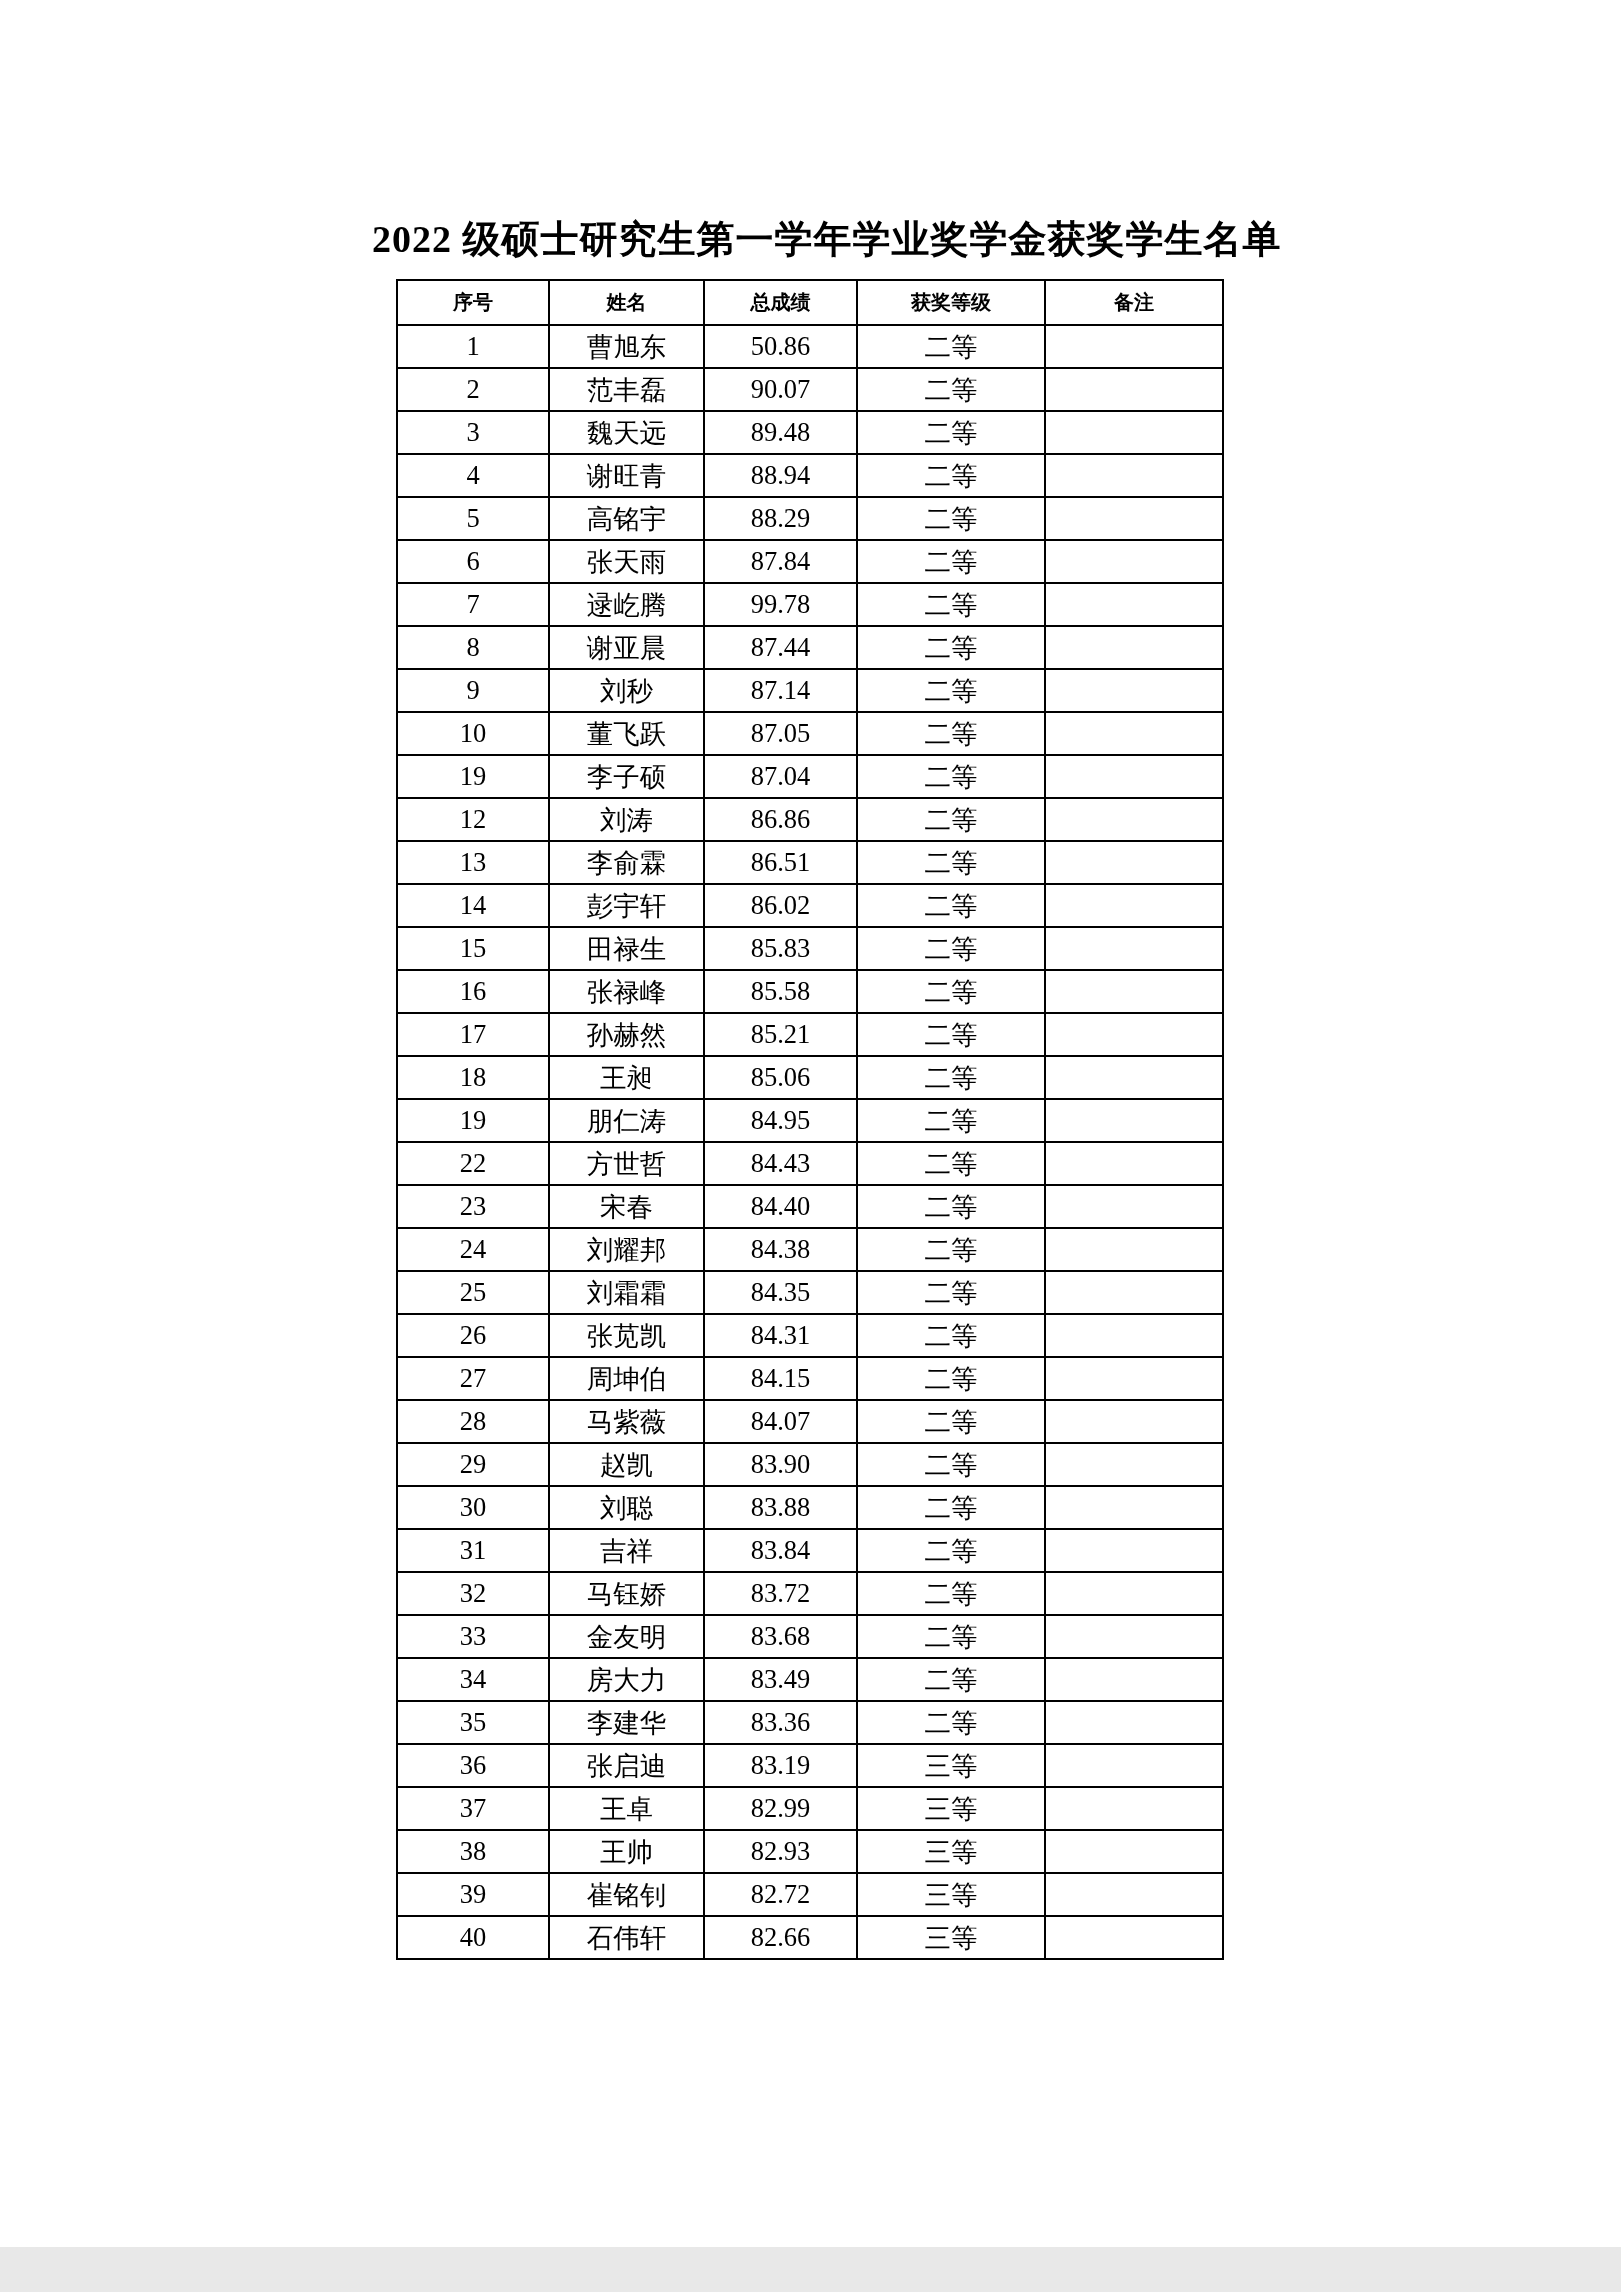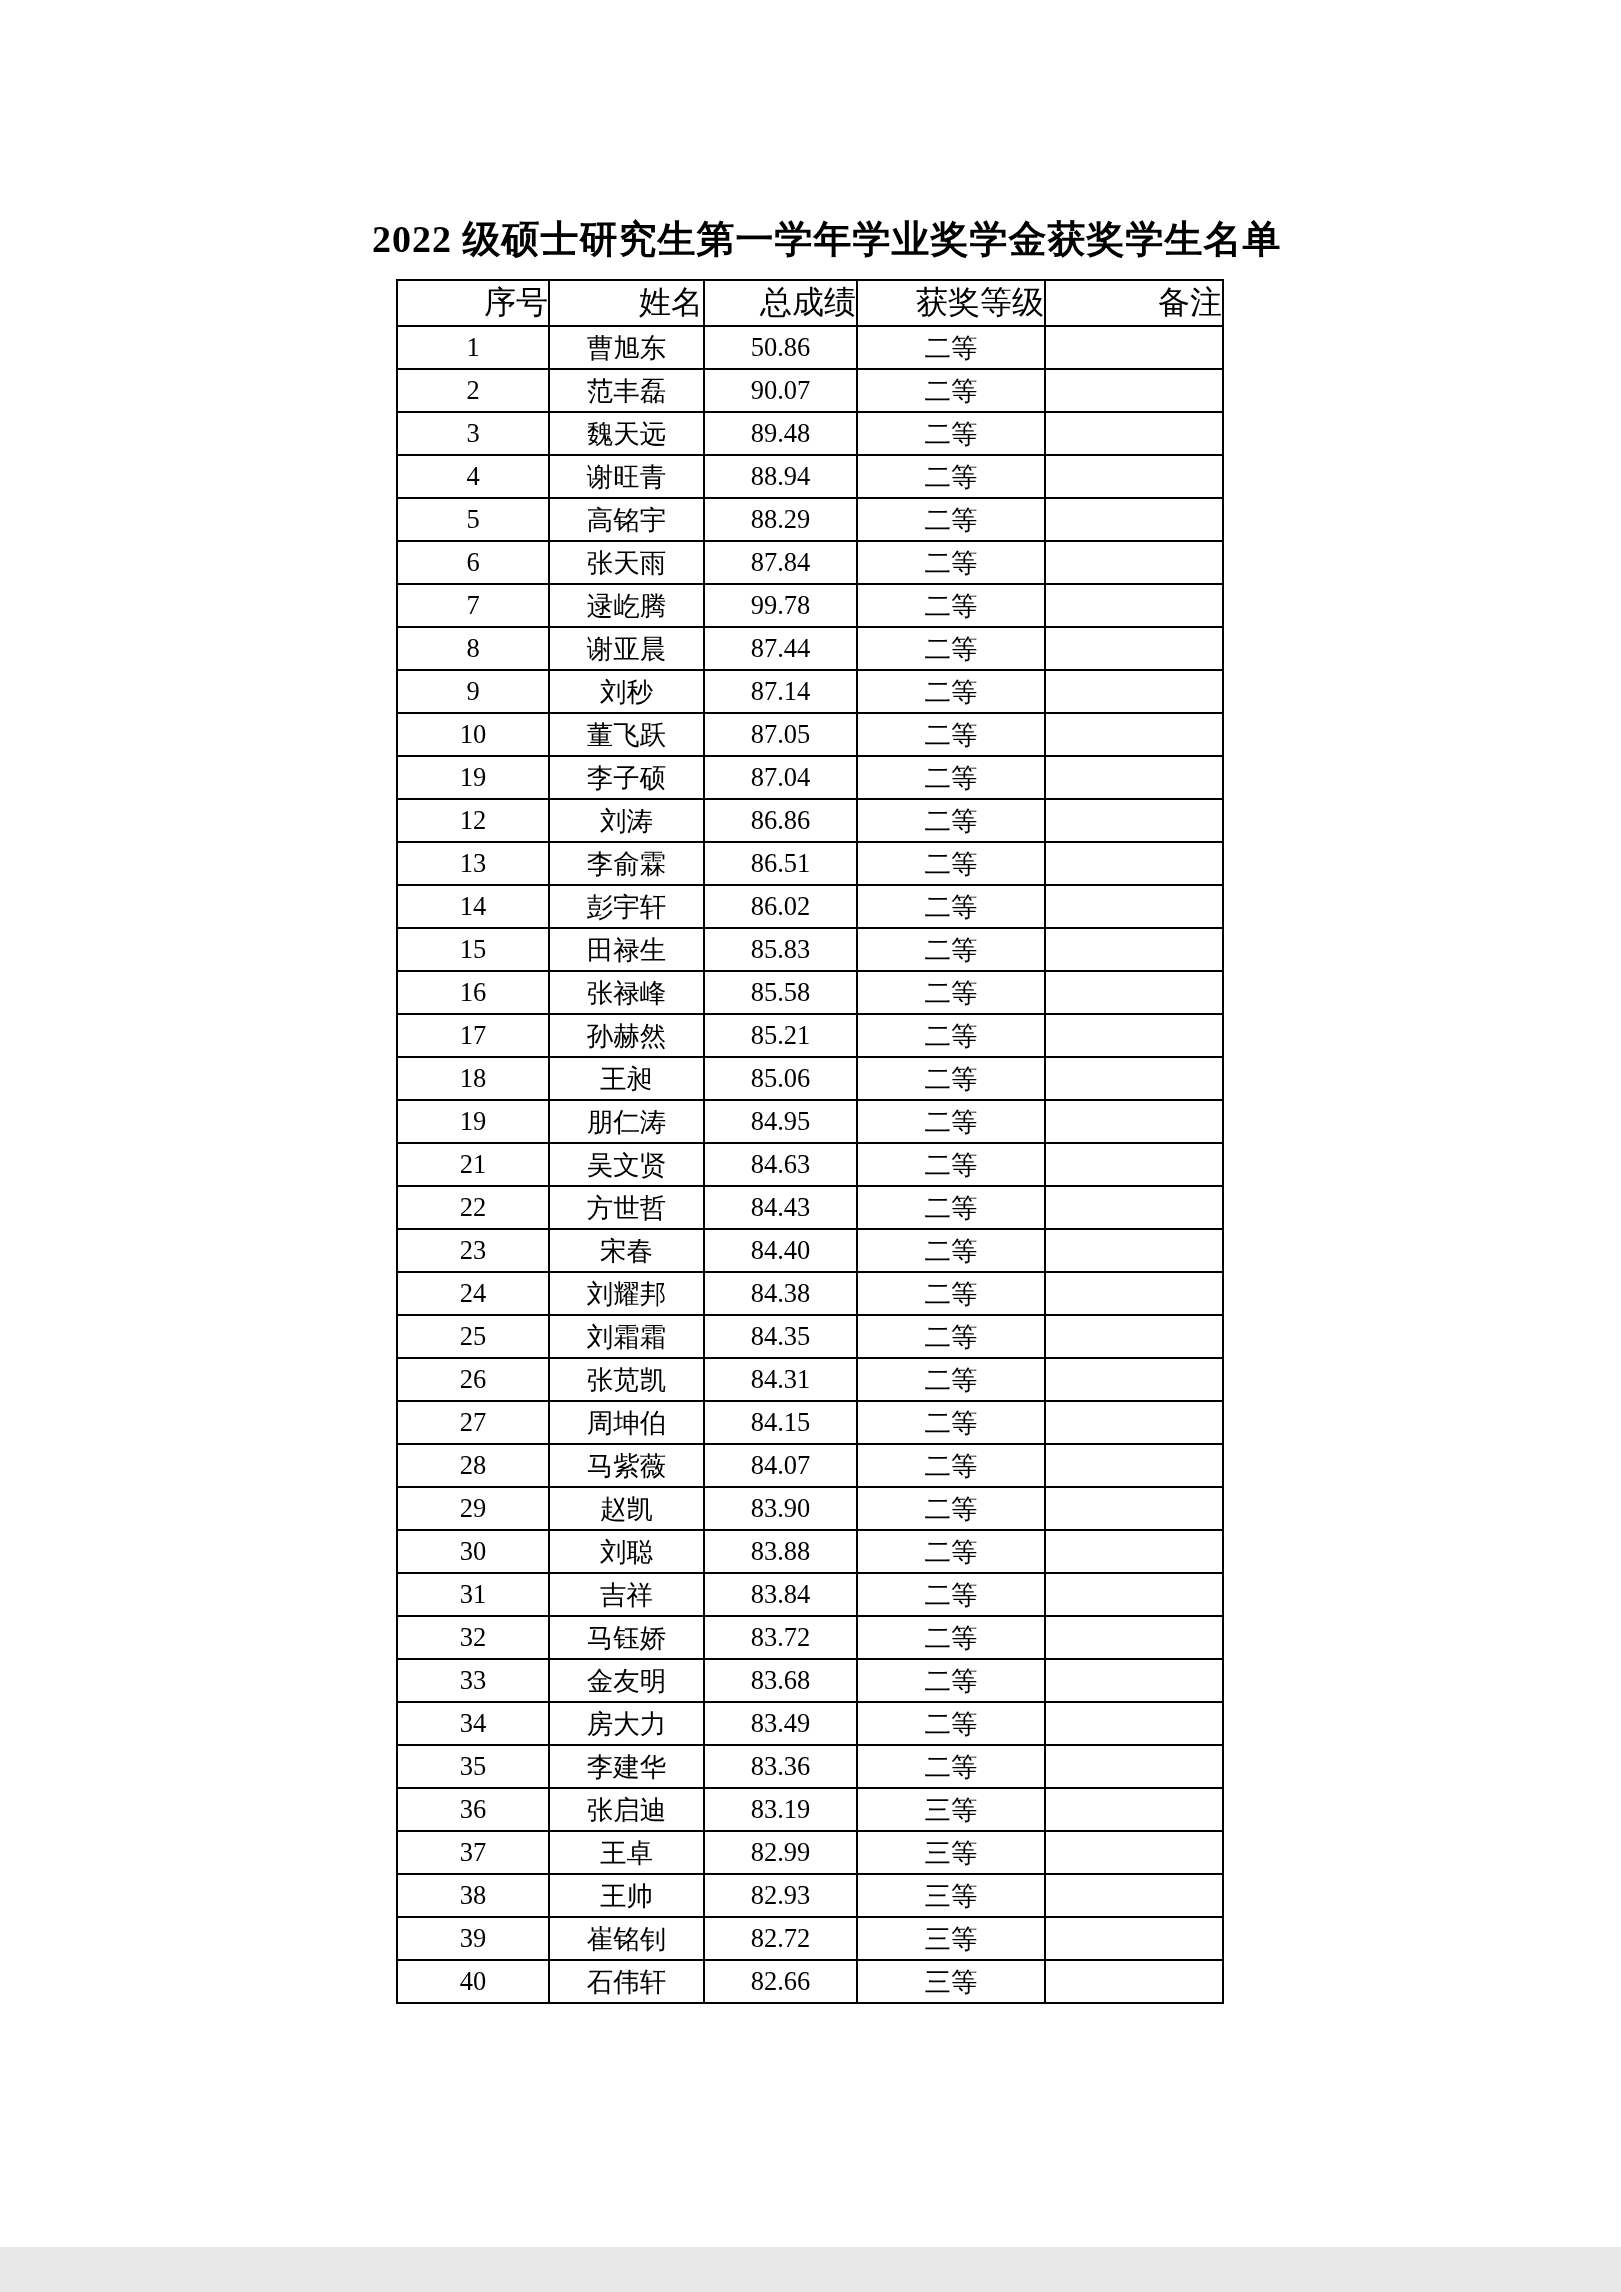--- a/index.html
+++ b/index.html
@@ -42,23 +42,22 @@
     border-top: 2.9px solid #000;
     border-bottom: 2.9px solid #000;
     text-align: center;
     vertical-align: middle;
     padding: 0;
     overflow: hidden;
     white-space: nowrap;
   }
   .award-table thead th {
     height: 43px;
-    font-size: 32px;
-    font-weight: 400;
-    text-align: right;
+    font-size: 20px;
+    font-weight: 700;
   }
   .award-table tbody td {
     height: 41px;
     font-size: 26.5px;
   }
   col.c-no     { width: 152px; }
   col.c-name   { width: 155px; }
   col.c-score  { width: 153px; }
   col.c-level  { width: 188px; }
   col.c-remark { width: 178px; }
@@ -215,27 +214,20 @@
           <td></td>
         </tr>
         <tr>
           <td>19</td>
           <td>朋仁涛</td>
           <td>84.95</td>
           <td>二等</td>
           <td></td>
         </tr>
         <tr>
-          <td>21</td>
-          <td>吴文贤</td>
-          <td>84.63</td>
-          <td>二等</td>
-          <td></td>
-        </tr>
-        <tr>
           <td>22</td>
           <td>方世哲</td>
           <td>84.43</td>
           <td>二等</td>
           <td></td>
         </tr>
         <tr>
           <td>23</td>
           <td>宋春</td>
           <td>84.40</td>

